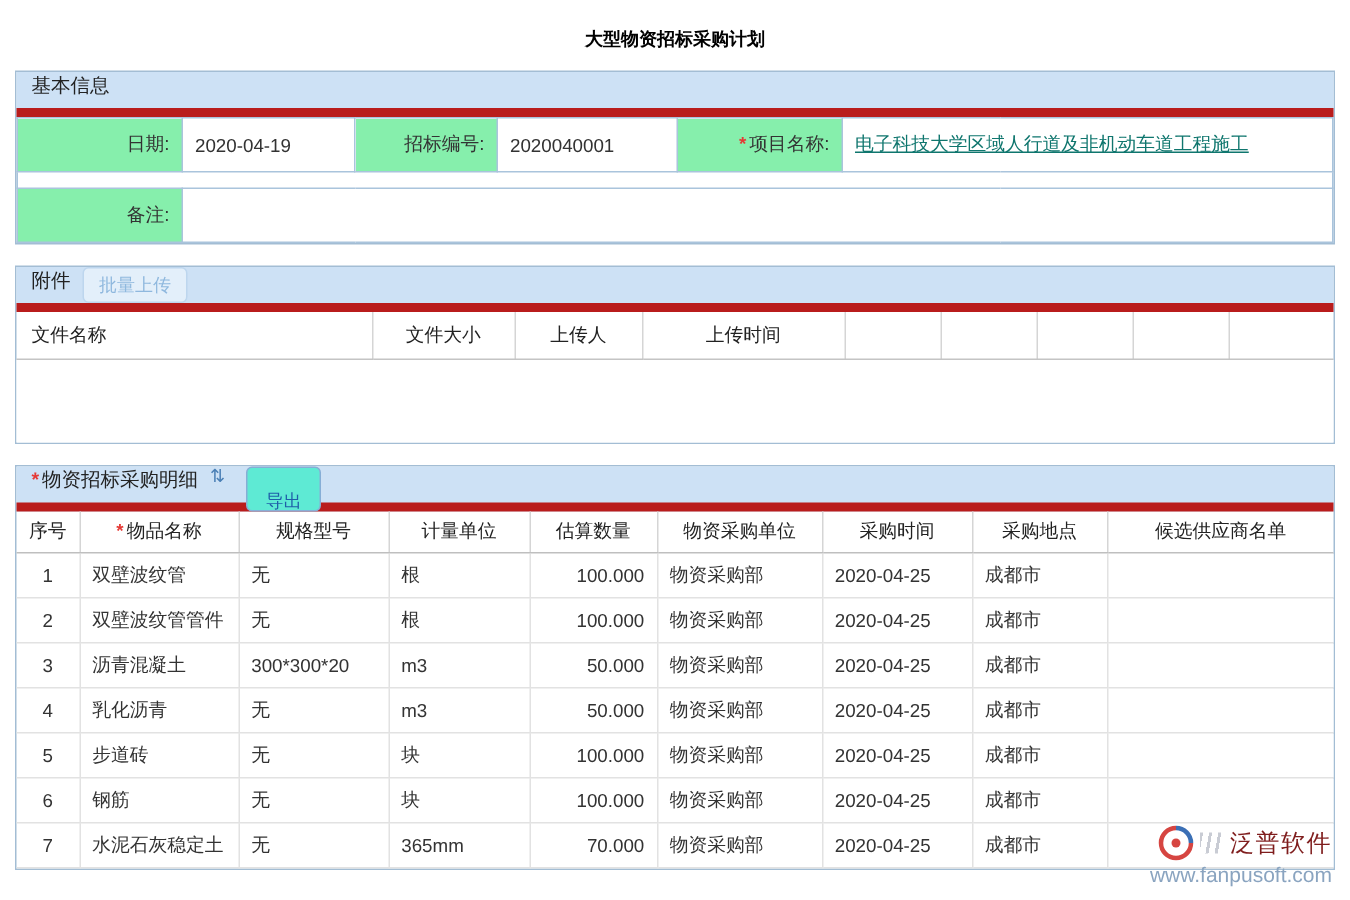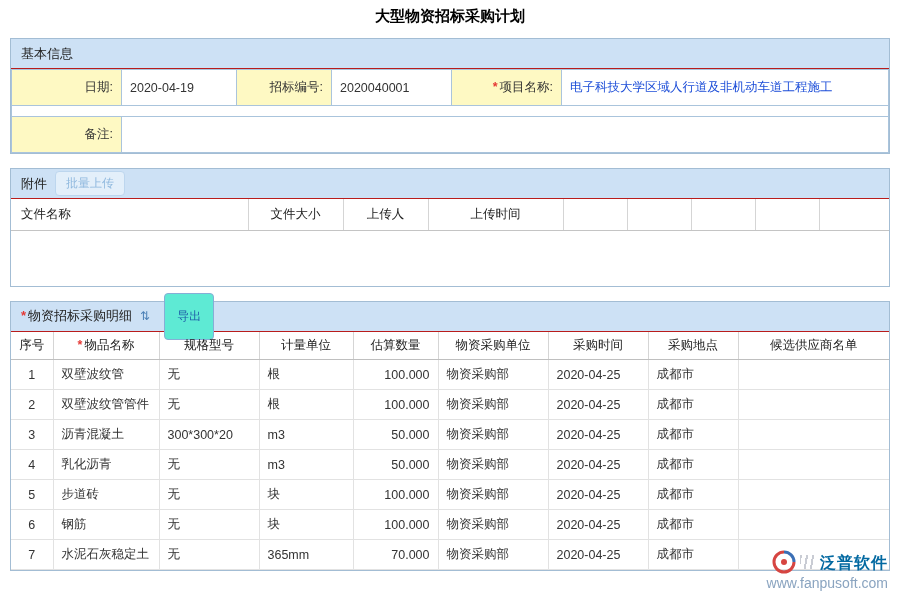--- a/index.html
+++ b/index.html
@@ -1,30 +1,30 @@
 <!DOCTYPE html>
 <html><head>
 <meta charset="utf-8">
 <style>
   *{box-sizing:border-box;margin:0;padding:0;}
   html,body{width:900px;height:600px;overflow:hidden;background:#fff;
     font-family:"Liberation Sans","DejaVu Sans",sans-serif;color:#333;}
-  .page-title{text-align:center;font-size:15px;font-weight:bold;color:#000;padding:7px 0 12px;}
+  .page-title{text-align:center;font-size:12px;font-weight:bold;color:#000;padding:18px 0 12px;}
   .section{margin:0 10px 14px;border:1px solid #a3bdd4;background:#fff;}
-  .section-bar{display:flex;align-items:center;gap:8px;background:#cde1f5;
-    border-bottom:1px solid #b91c1c;padding:0 10px;height:30px;font-size:13px;color:#222;}
+  .section-bar{display:flex;gap:8px;background:#cde1f5;
+    border-bottom:6px solid #b91c1c;padding:0 10px;height:30px;font-size:13px;color:#222;}
   .req{color:#e53935;margin-right:2px;font-weight:bold;}
   table{border-collapse:collapse;width:100%;table-layout:fixed;font-size:12.5px;}
 
   
   .info-table td{border:1px solid #aac4dc;height:36px;padding:0 8px;background:#fff;
     overflow:hidden;white-space:nowrap;}
-  .info-table td.lbl{background:#fef9c3;text-align:right;}
+  .info-table td.lbl{background:#86efac;text-align:right;}
   .info-table td.spacer{height:11px;padding:0;background:#fff;}
-  .info-table a{color:#1d4ed8;cursor:pointer;}
+  .info-table a{color:#0f766e;text-decoration:underline;cursor:pointer;}
 
   
   .att-table th{border-right:1px solid #d5d5d5;border-bottom:1px solid #c4c4c4;height:31px;
     font-weight:normal;font-size:12.5px;color:#222;text-align:center;overflow:hidden;white-space:nowrap;}
   .att-table th:first-child{text-align:left;padding-left:10px;}
   .att-table th:last-child{border-right:none;}
   .att-body{height:55px;background:#fff;}
   .pill-btn{background:#e3effa;border:1px solid #bdd6ee;color:#8fb8de;border-radius:4px;
     font-size:12px;padding:3px 10px;cursor:pointer;font-family:inherit;}
 
@@ -38,21 +38,21 @@
   .det-table td{border-right:1px solid #e2e2e2;border-bottom:1px solid #e2e2e2;height:30px;
     padding:0 8px;overflow:hidden;white-space:nowrap;background:#fff;}
   .det-table td:nth-child(1){text-align:center;padding:0 2px;}
   .det-table td:nth-child(5){text-align:right;}
 
   
   .footer-logo{position:absolute;right:12px;bottom:8px;text-align:right;line-height:1.2;}
   .logo-row{display:flex;align-items:center;justify-content:flex-end;gap:4px;}
   .logo-bars{display:inline-block;width:16px;height:14px;
     background:repeating-linear-gradient(100deg,#c9ccd4 0 2px,transparent 2px 6px);}
-  .logo-text{font-size:16px;font-weight:bold;color:#0369a1;letter-spacing:1px;}
+  .logo-text{font-size:16px;font-weight:normal;color:#7f1d1d;letter-spacing:1px;}
   .logo-site{font-size:14px;color:#8aa4c0;margin-top:1px;}
 </style>
 </head>
 <body>
 
 <div class="page-title">大型物资招标采购计划</div>
 
 <div class="section">
   <div class="section-bar">
     <span>基本信息</span>

